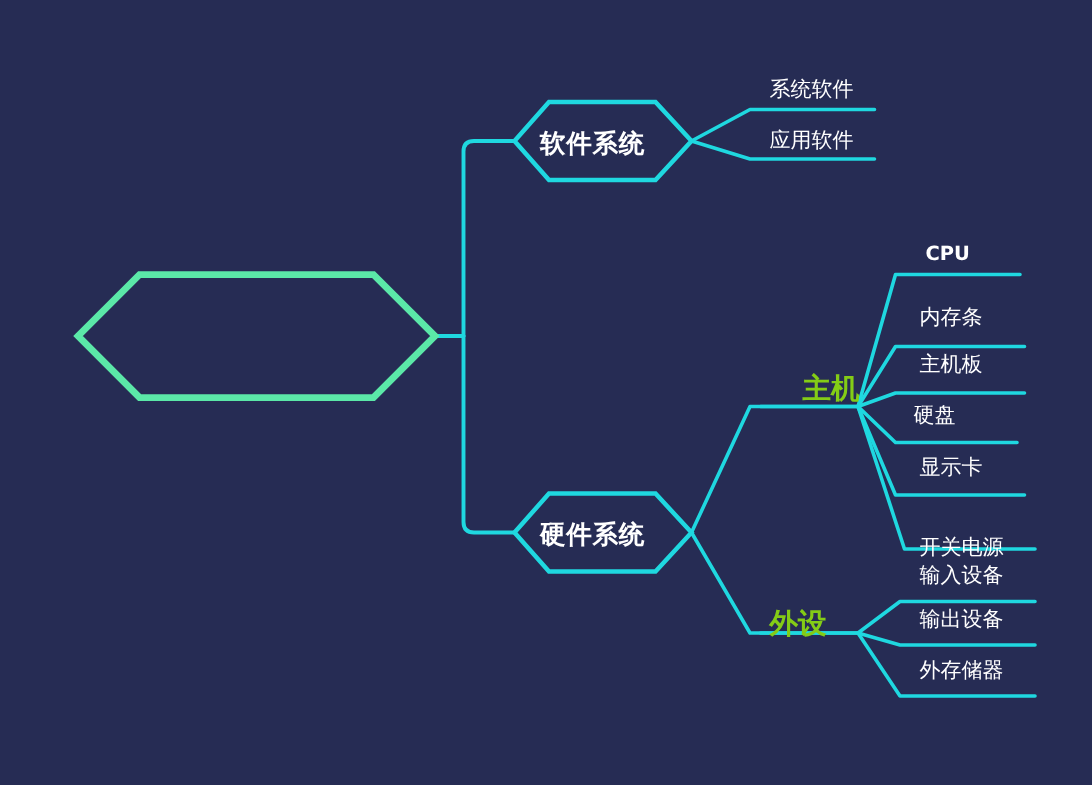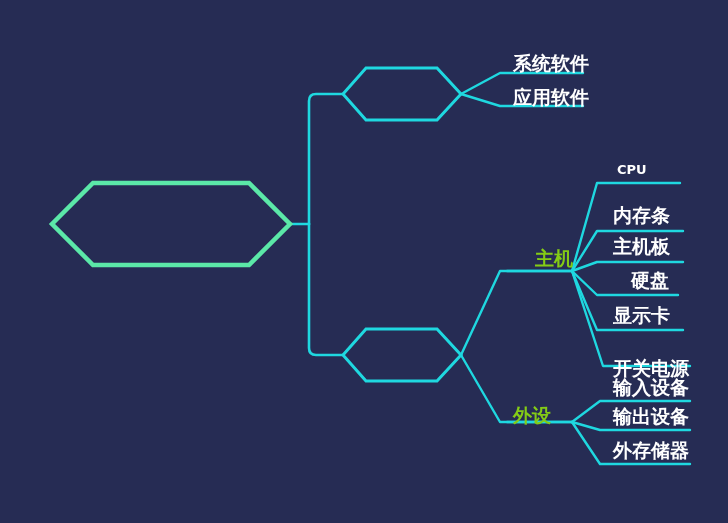--- a/index.html
+++ b/index.html
@@ -53,22 +53,22 @@
     font-weight: bold;
     letter-spacing: 0.5px;
   }
   .mid-label {
     color: #84cc16;
     font-size: 19px;
     font-weight: bold;
   }
   .leaf-label {
     color: #ffffff;
-    font-size: 19px;
-    font-weight: bold;
+    font-size: 14px;
+    font-weight: normal;
   }
   .leaf-label-en {
     color: #ffffff;
     font-size: 13px;
     font-weight: bold;
     font-family: "DejaVu Sans", "Liberation Sans", sans-serif;
   }
 </style>
 </head>
 <body>
@@ -104,37 +104,39 @@
     <path class="edge" d="M 572 422 L 600 401 L 690 401" stroke="#1FD8E0" stroke-width="2.4"></path>
     <path class="edge" d="M 572 422 L 600 430 L 690 430" stroke="#1FD8E0" stroke-width="2.4"></path>
     <path class="edge" d="M 572 422 L 600 464 L 690 464" stroke="#1FD8E0" stroke-width="2.4"></path>
 
     <path class="edge" d="M 507 271 L 572 271" stroke="#1FD8E0" stroke-width="2.4"></path>
     <path class="edge" d="M 507 422 L 572 422" stroke="#1FD8E0" stroke-width="2.4"></path>
 
   </svg>
 
 
+  <div class="node-label branch-label" style="left:360px; top:84px;">软件系统</div>
 
+  <div class="node-label branch-label" style="left:360px; top:345px;">硬件系统</div>
 
   <div class="node-label mid-label" style="left:535px; top:246px;">主机</div>
 
   <div class="node-label mid-label" style="left:513px; top:403px;">外设</div>
 
   <div class="node-label leaf-label" style="left:513px; top:51px;">系统软件</div>
 
   <div class="node-label leaf-label" style="left:513px; top:85px;text-align:center;">应用软件</div>
 
   <div class="node-label leaf-label-en" style="left:617px; top:162px;text-align:right;">CPU</div>
 
   <div class="node-label leaf-label" style="left:613px; top:203px;">内存条</div>
 
   <div class="node-label leaf-label" style="left:613px; top:234px;">主机板</div>
 
-  <div class="node-label leaf-label" style="left:631px; top:268px;">硬盘</div>
+  <div class="node-label leaf-label" style="left:609px; top:268px;">硬盘</div>
 
   <div class="node-label leaf-label" style="left:613px; top:303px;">显示卡</div>
 
   <div class="node-label leaf-label" style="left:613px; top:339px;margin-top:17px;">开关电源</div>
 
   <div class="node-label leaf-label" style="left:613px; top:375px;">输入设备</div>
 
   <div class="node-label leaf-label" style="left:613px; top:404px;">输出设备</div>
 
   <div class="node-label leaf-label" style="left:613px; top:438px;">外存储器</div>

